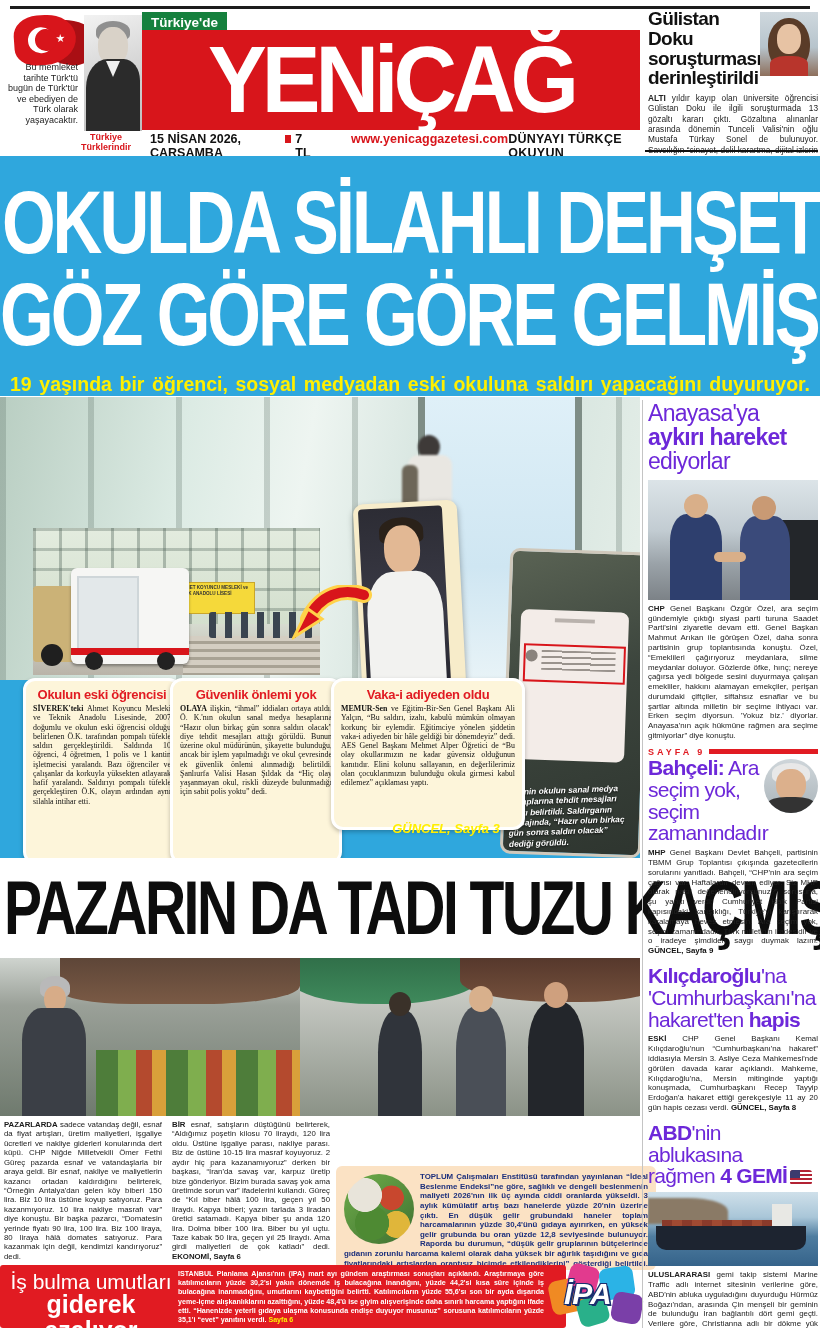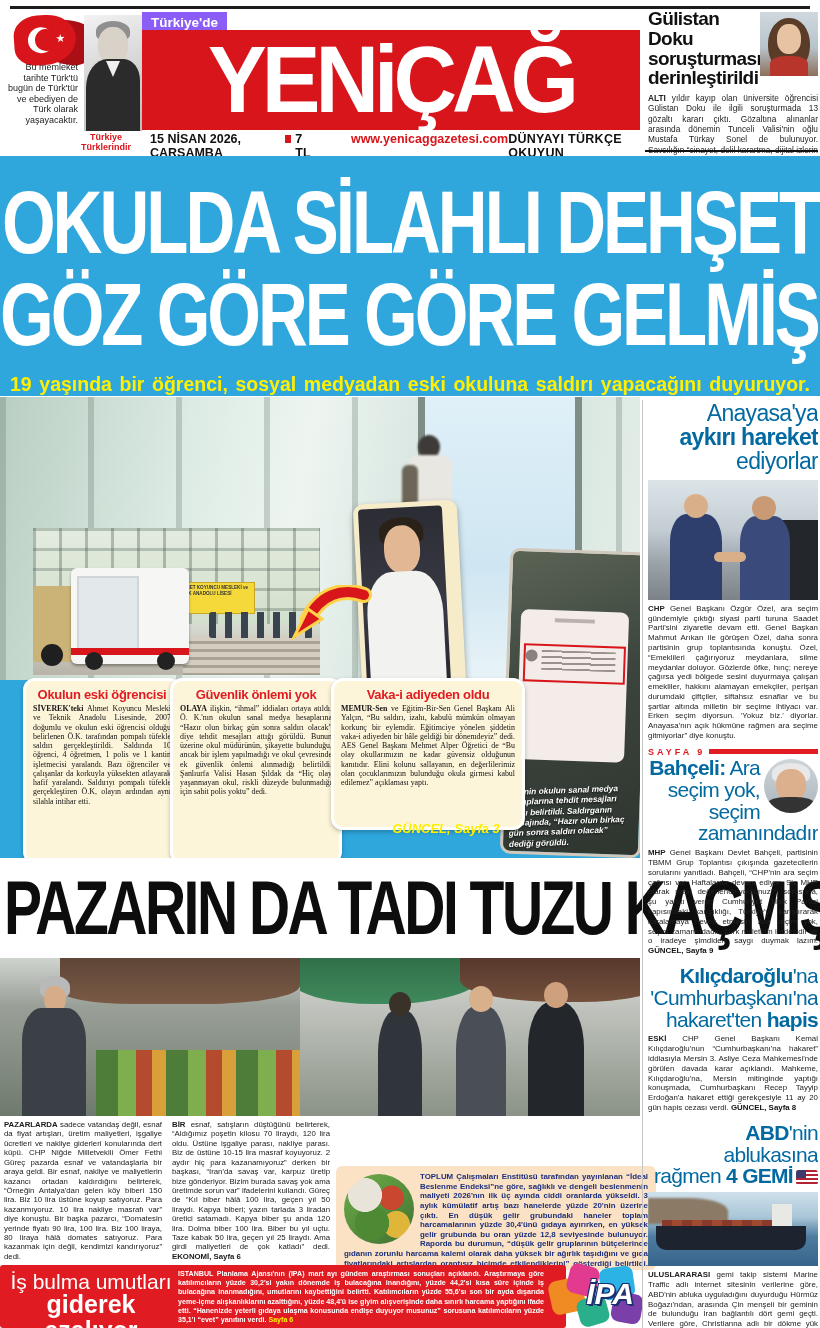--- a/index.html
+++ b/index.html
@@ -18,21 +18,21 @@
   .crescent:after{content:"";position:absolute;left:7px;top:2px;width:22px;height:22px;border-radius:50%;background:#d8151b;}
   .star5{position:absolute;left:42px;top:20px;width:9px;height:9px;background:#fff;
          clip-path:polygon(50% 0,61% 35%,98% 35%,68% 57%,79% 91%,50% 70%,21% 91%,32% 57%,2% 35%,39% 35%);}
   .motto{left:4px;top:62px;width:74px;text-align:right;font-size:9px;line-height:1.18;color:#1d1d1d;font-weight:500;}
   .ataturk{left:84px;top:15px;width:58px;height:116px;background:linear-gradient(160deg,#f2f2f2 0%,#d8d8d8 45%,#bdbdbd 100%);overflow:hidden;}
   .at-hair{position:absolute;left:12px;top:6px;width:34px;height:20px;border-radius:50% 50% 30% 30%;background:#8f8f8f;}
   .at-face{position:absolute;left:14px;top:12px;width:30px;height:38px;border-radius:46%;background:#d9d2c8;}
   .at-suit{position:absolute;left:2px;top:44px;width:54px;height:72px;background:#2b2b2b;border-radius:40% 30% 0 0;}
   .at-collar{position:absolute;left:22px;top:46px;width:14px;height:16px;background:#efefef;clip-path:polygon(0 0,100% 0,50% 100%);}
   .motto-sub{left:70px;top:132px;width:72px;text-align:center;color:#d8151b;font-weight:bold;font-size:9px;}
-  .mast-tab{left:142px;top:12px;background:#8b5cf6;color:#fff;font-weight:bold;font-size:13.5px;padding:3px 9px 2px;}
+  .mast-tab{left:142px;top:12px;background:#15803d;color:#fff;font-weight:bold;font-size:13.5px;padding:3px 9px 2px;}
   .mast-box{left:142px;top:30px;width:498px;height:100px;background:#d8151b;display:flex;align-items:center;justify-content:center;}
   .mast-title{color:#fff;font-weight:bold;font-size:88px;letter-spacing:-5px;transform:scaleY(1.08);line-height:1;}
   .dateline{left:142px;top:132px;width:498px;display:flex;align-items:baseline;font-size:12.5px;}
   .dl-date{font-weight:bold;color:#111;margin-left:8px;}
   .dl-sq{width:8px;height:8px;background:#d8151b;display:inline-block;margin:0 4px 0 8px;}
   .dl-price{font-weight:bold;}
   .dl-site{color:#d8151b;font-weight:bold;margin-left:36px;}
   .dl-slogan{font-weight:bold;margin-left:auto;letter-spacing:.3px;}
 
   
@@ -152,27 +152,27 @@
   .band-t2{font-size:25px;font-weight:bold;display:block;}
   .band-body{position:absolute;left:178px;top:5px;width:366px;height:55px;color:#fff;font-weight:bold;font-size:7.1px;line-height:1.3;text-align:justify;overflow:hidden;}
   .band-body .ref{color:#ffef00;}
   .ipa-logo{left:548px;top:1263px;width:100px;height:66px;}
   .ipa-shape{position:absolute;border-radius:8px;}
   .ip1{left:2px;top:16px;width:34px;height:34px;background:#f08a23;transform:rotate(-12deg);}
   .ip2{left:20px;top:2px;width:30px;height:30px;background:#e23a8e;transform:rotate(14deg);}
   .ip3{left:52px;top:4px;width:34px;height:32px;background:#2bb3e6;transform:rotate(-8deg);}
   .ip4{left:64px;top:30px;width:30px;height:30px;background:#7a3fa8;transform:rotate(10deg);}
   .ip5{left:30px;top:34px;width:30px;height:28px;background:#29b08a;transform:rotate(-16deg);}
-  .ipa-text{position:absolute;left:16px;top:14px;width:70px;text-align:right;color:#fff;font-weight:bold;font-style:italic;font-size:30px;
+  .ipa-text{position:absolute;left:16px;top:14px;width:70px;text-align:left;color:#fff;font-weight:bold;font-style:italic;font-size:30px;
             text-shadow:2px 2px 0 #1b2f6e,-1px -1px 0 #1b2f6e,1px -1px 0 #1b2f6e,-1px 1px 0 #1b2f6e;}
 
   
   .vrule{left:642px;top:400px;width:1px;height:928px;background:#c4c4c4;}
   .rcol{left:648px;top:402px;width:170px;height:926px;overflow:hidden;}
-  .rc-h{font-size:23px;line-height:1.04;letter-spacing:-.7px;color:#0369a1;text-align:right;}
+  .rc-h{font-size:23px;line-height:1.04;letter-spacing:-.7px;color:#6d28d9;}
   .rc-h .ln{display:block;}
   .rc-body{font-size:7.9px;line-height:1.24;text-align:justify;color:#222;margin-top:4px;}
   .a1-photo{position:relative;width:170px;height:120px;margin-top:6px;overflow:hidden;
             background:linear-gradient(180deg,#dce4e8 0%,#c2ccd2 42%,#9aa2a8 70%,#7c8287 100%);}
   .a1-car{position:absolute;right:-12px;top:40px;width:70px;height:80px;background:#23262a;border-radius:12px 0 0 8px;}
   .suit{position:absolute;border-radius:32% 32% 0 0;}
   .s1{left:22px;top:34px;width:52px;height:86px;background:#2e3f6e;}
   .s1:before{content:"";position:absolute;left:14px;top:-20px;width:24px;height:24px;border-radius:50%;background:#d9af89;}
   .s2{left:92px;top:36px;width:50px;height:84px;background:#3a4a7a;}
   .s2:before{content:"";position:absolute;left:12px;top:-20px;width:24px;height:24px;border-radius:50%;background:#c99a74;}

